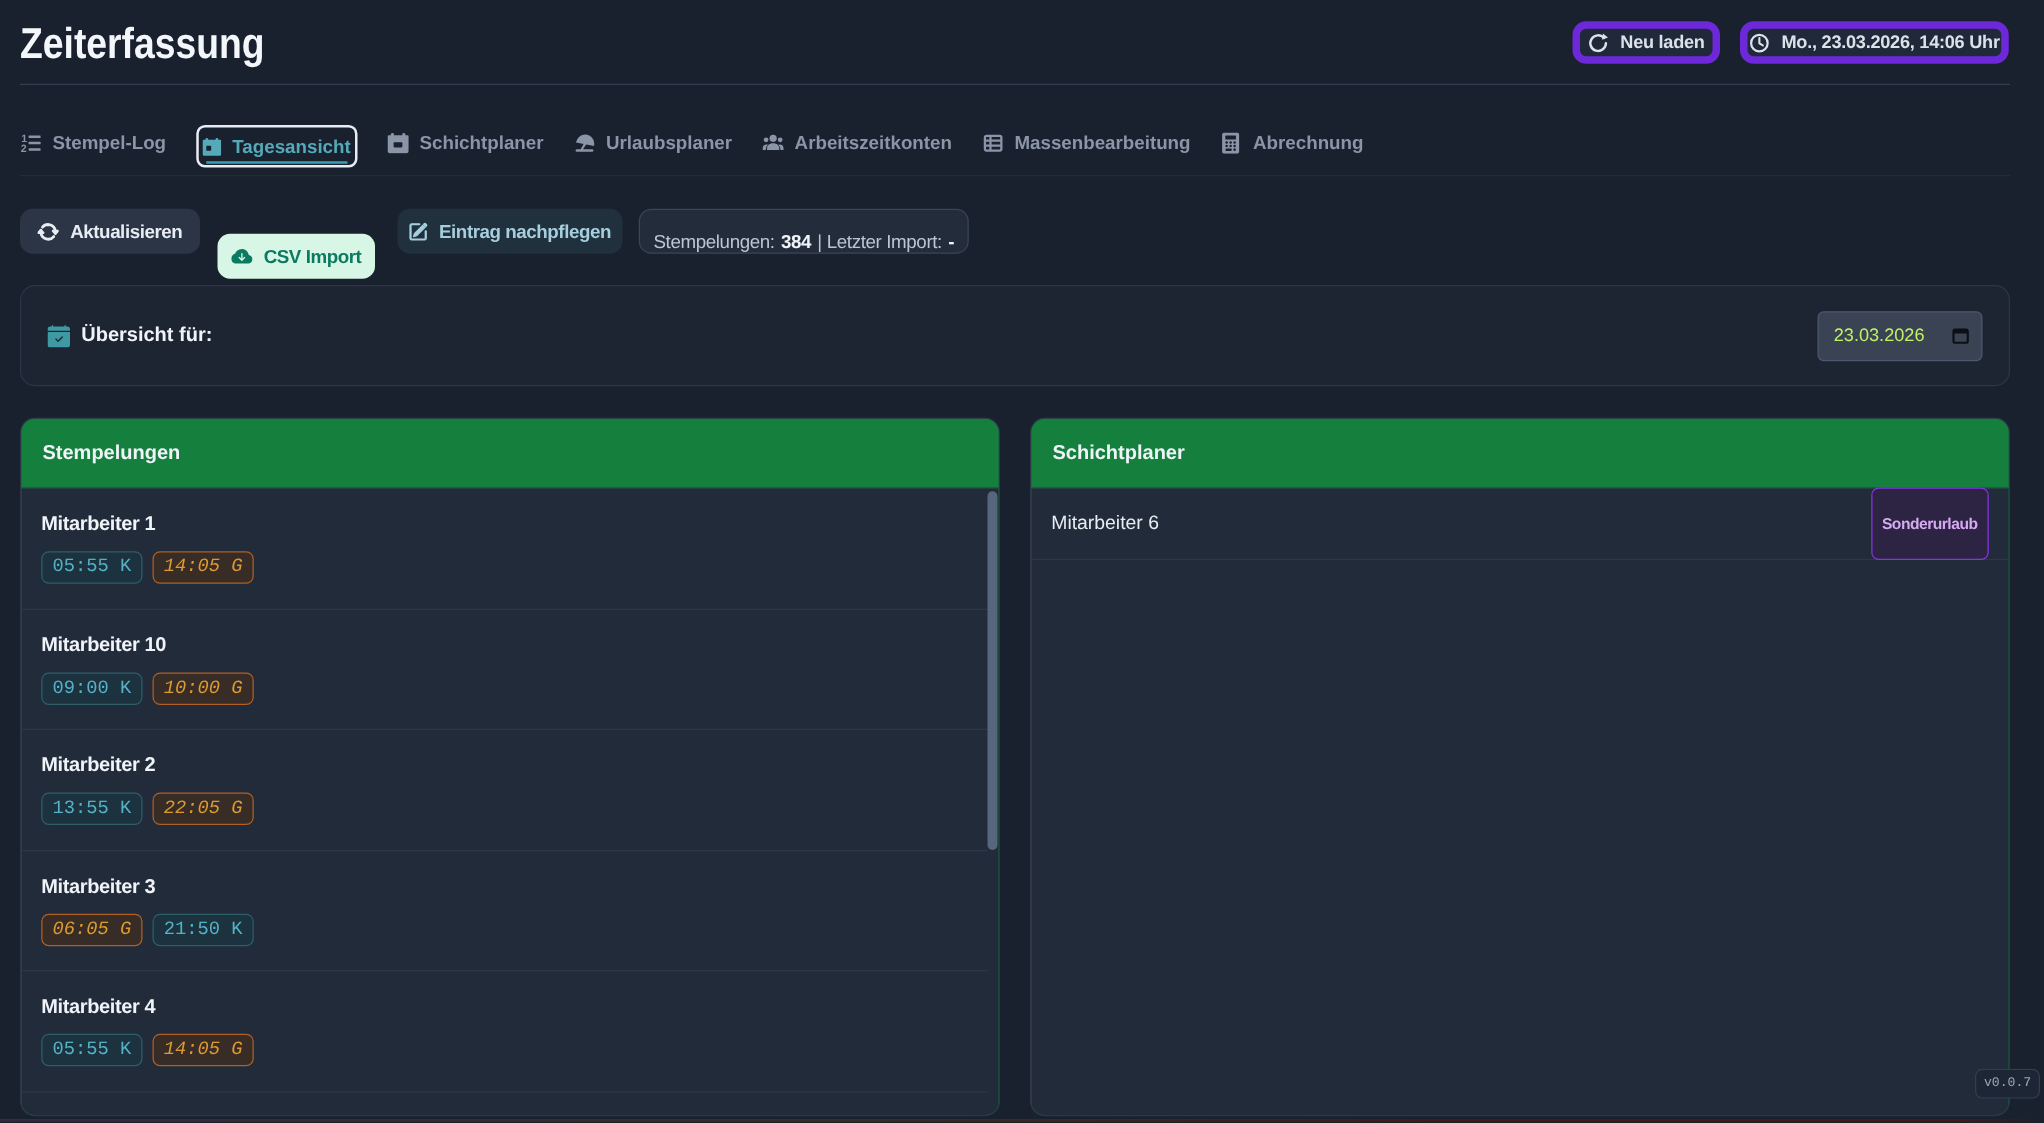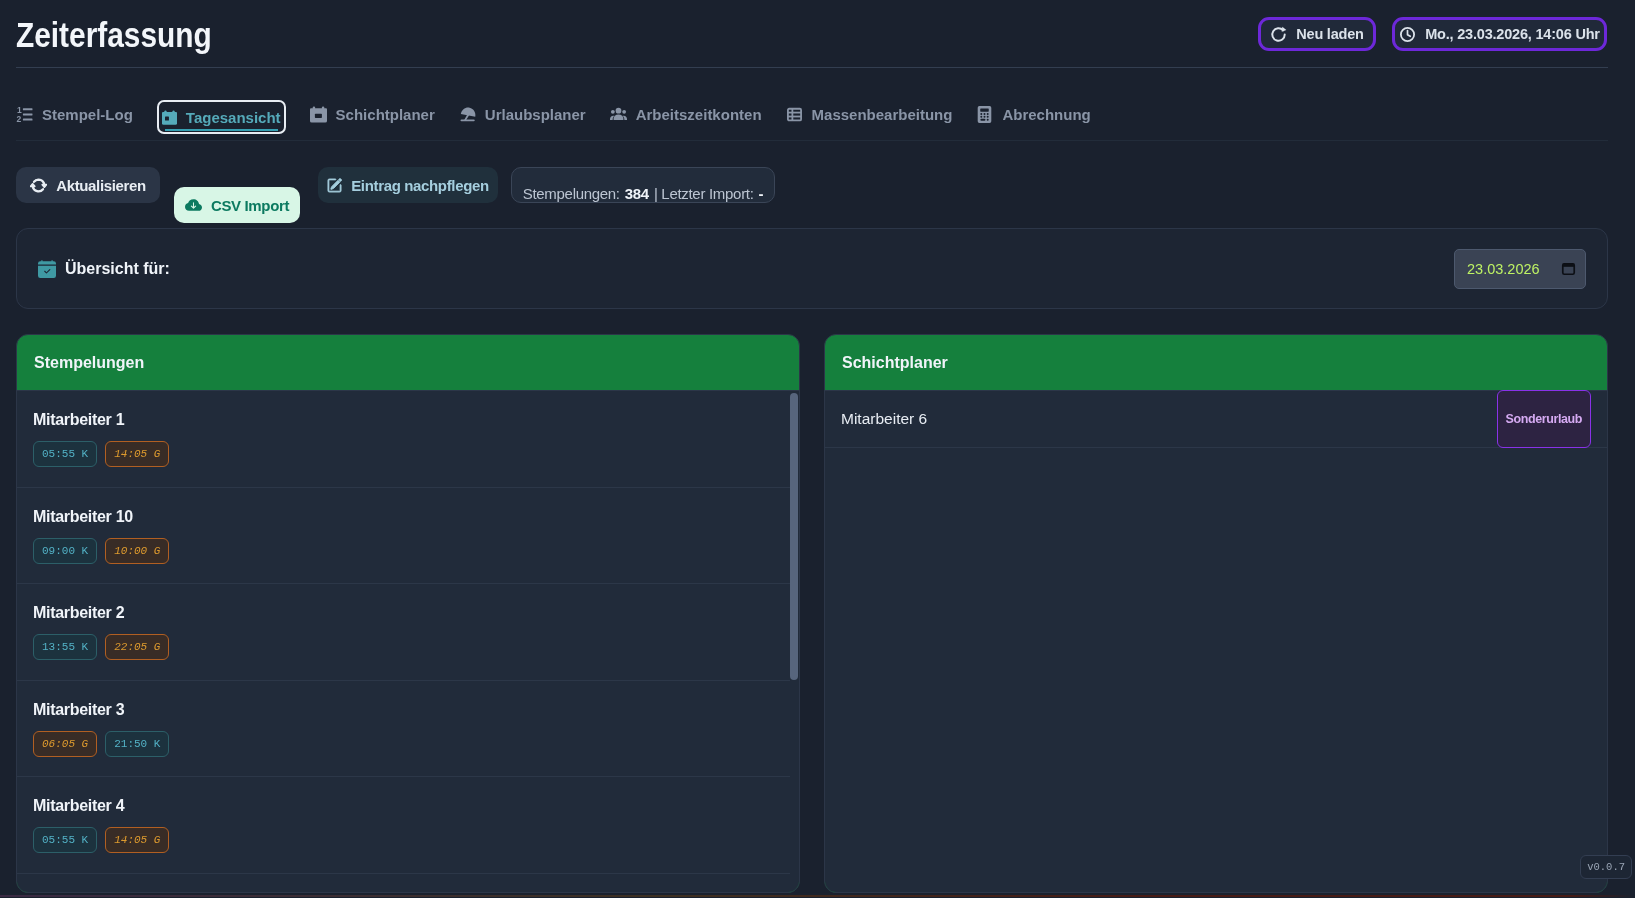--- a/index.html
+++ b/index.html
@@ -9,21 +9,21 @@
     background:#1a212e;
     font-family:"Liberation Sans", sans-serif;
     color:#eef2f7;
     position:relative;
   }
 
   h1.title { position:absolute; left:16px; top:17.5px; font-size:34.5px; line-height:34.5px; font-weight:700; color:#f3f6fa; transform:scaleX(0.865); transform-origin:left center; white-space:nowrap; }
 
   .topbtn {
     position:absolute; top:17px; height:34px; display:flex; align-items:center; justify-content:center; gap:9px;
-    background:#202939; border:3px solid #6d28d9; border-radius:11px;
+    background:#202939; border:6px solid #6d28d9; border-radius:11px;
     color:#dbe2ea; font-size:14.5px; font-weight:700; letter-spacing:-0.2px;
   }
   .topbtn.neu { left:1258px; width:118px; }
   .topbtn.mo { left:1392px; width:215px; }
   .topbtn svg { width:17px; height:17px; }
 
   .hr { position:absolute; left:16px; top:67px; width:1592px; height:1px; background:#333e50; }
 
   .tabs {
     position:absolute; left:16px; top:95px; width:1592px; height:46px;
@@ -62,21 +62,21 @@
   .panel { position:relative; width:784px; height:559px; border:1px solid #2c3648; border-radius:12px; background:#15803d; overflow:hidden; }
   .phead { height:56px; display:flex; align-items:center; padding:0 17px; font-size:16px; font-weight:700; color:#f0f4f9; border-bottom:1px solid #2c3648; }
   .pbody { background:#212b3a; height:501px; }
   .scroll { overflow:hidden; }
   .fakebar { position:absolute; right:1px; top:58px; width:8px; height:287px; background:#57657d; border-radius:4px; z-index:3; }
 
   .erow { padding:20px 16px 0 16px; height:96.6px; position:relative; margin-right:9px; }
   .erow::after { content:""; position:absolute; left:0; right:0; bottom:0; height:1px; background:#2c3748; }
   .erow .name { font-size:16px; letter-spacing:-0.3px; font-weight:700; color:#f0f4f9; margin-bottom:12px; }
   .chips { display:flex; gap:8px; }
-  .chip { font-family:"Liberation Mono", monospace; font-size:11px; line-height:16px; padding:4px 8px; border-radius:6px; border:1px solid; }
+  .chip { font-family:"Liberation Mono", monospace; font-size:15px; line-height:16px; padding:4px 8px; border-radius:6px; border:1px solid; }
   .chip.k { color:#53b2c6; border-color:#2c5f68; background:#1c323e; }
   .chip.g { color:#dd9a2e; border-color:#b15f22; background:#382c26;font-style:italic; }
 
   .arow { height:57px; display:flex; align-items:center; padding:0 16px; border-bottom:1px solid #2c3748; font-size:15.5px; color:#e8edf3; }
   .badge { margin-left:auto; font-size:12.5px; font-weight:700; letter-spacing:-0.4px; color:#d5aaf2; background:#2d2342; border:1px solid #8932e8; border-radius:6px; padding:21px 8px; }
 
   .version { position:fixed; right:3px; bottom:19px; border:1px solid #333e52; border-radius:6px; background:#1d2634; color:#9aa5b5; font-family:"Liberation Mono", monospace; font-size:10.5px; padding:5px 6px; }
   .bottomline { position:fixed; left:0; top:895px; width:1635px; height:2px; background:linear-gradient(90deg,#3a2a43 0%, #3d3022 40%, #471b15 70%, #471b15 96%, #1a212e 100%); }
 </style>
 </head>

